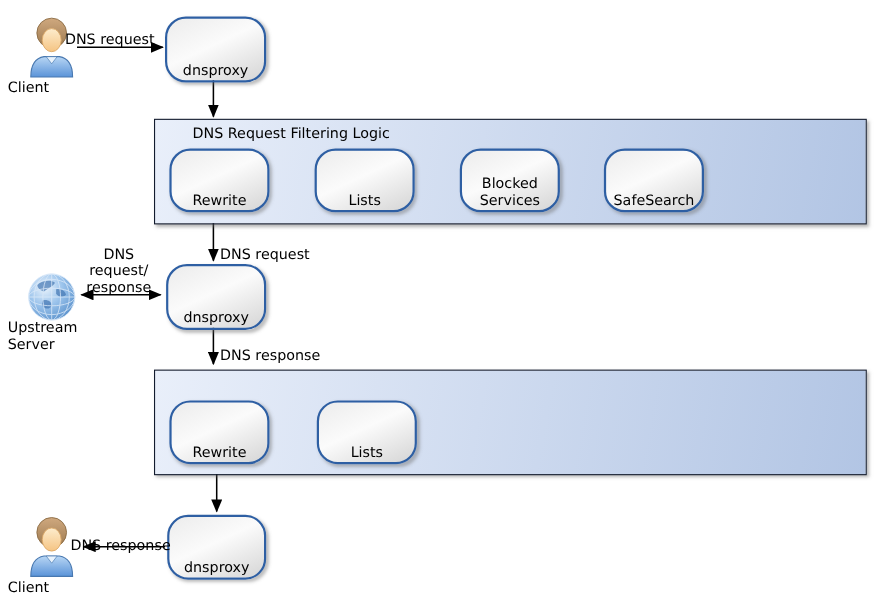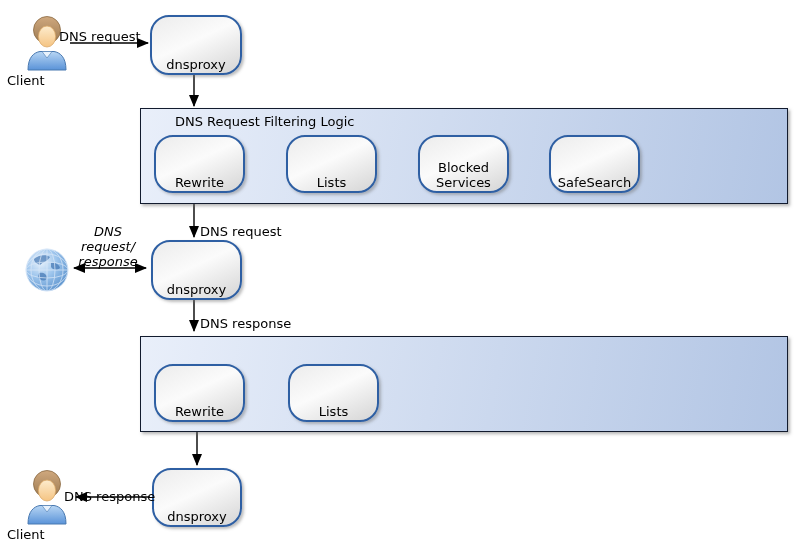--- a/index.html
+++ b/index.html
@@ -16,21 +16,21 @@
     display:flex;align-items:flex-end;justify-content:center;
     text-align:center;line-height:1.2;
   }
   .container-box{
     position:absolute;border:1.6px solid #121b2e;
     background:linear-gradient(100deg,#e9effa 0%,#b2c5e4 100%);
     box-shadow:2px 2px 3px rgba(110,110,110,0.5);
   }
   .container-title{position:absolute;left:10px;top:5px;white-space:nowrap;margin-left:24px;}
   .edge-label{position:absolute;white-space:pre-line;line-height:1.15;margin-top:13px;}
-  .edge-label.center{text-align:center;font-style:italic;}
+  .edge-label.center{text-align:center;}
   .node-label{position:absolute;text-align:left;line-height:1.15;}
   .icon-node{position:absolute;}
 </style>
 </head>
 <body>
 
 <svg width="0" height="0" style="position:absolute" aria-hidden="true">
   <defs>
     <linearGradient id="hairG" x1="0" y1="0" x2="0" y2="1">
       <stop offset="0" stop-color="#cfa87e"></stop>
@@ -127,20 +127,21 @@
         <circle cx="23" cy="23" r="21"></circle>
         <ellipse cx="23" cy="23" rx="21" ry="8"></ellipse>
         <ellipse cx="23" cy="23" rx="21" ry="16"></ellipse>
         <ellipse cx="23" cy="23" rx="8" ry="21"></ellipse>
         <ellipse cx="23" cy="23" rx="16" ry="21"></ellipse>
         <line x1="2" y1="23" x2="44" y2="23"></line>
         <line x1="23" y1="2" x2="23" y2="44"></line>
       </g>
     </svg>
   </div>
+  <div class="node-label" style="left:7px;top:292px;width:80px">Upstream Server</div>
 
   <div class="box" style="left:151px;top:240px;width:87px;height:56px">
     <span>dnsproxy</span>
   </div>
 
   <div class="edge-label" style="left:200px;top:304px">DNS response</div>
 
   <div class="container-box" style="left:140px;top:336px;width:646px;height:94px">
     <div class="box" style="left:13px;top:27px;width:87px;height:54px">
       <span>Rewrite</span>

